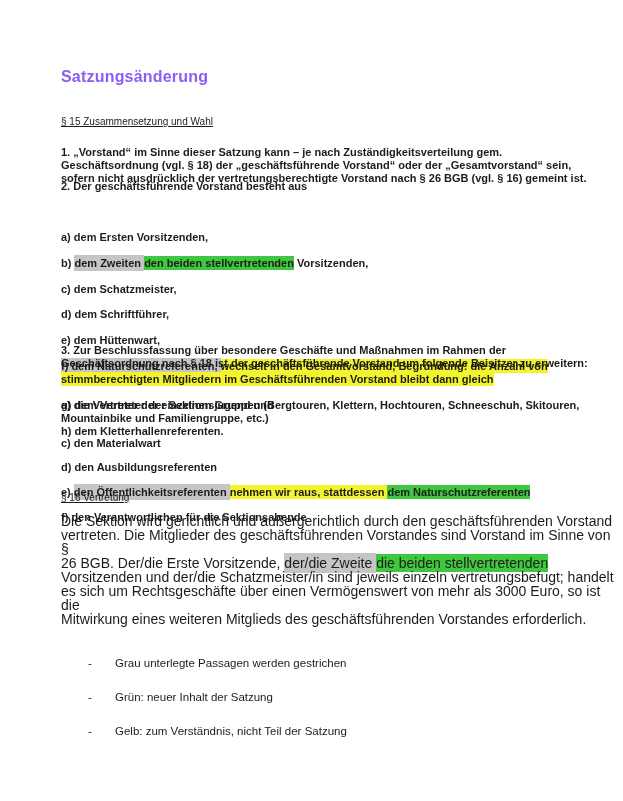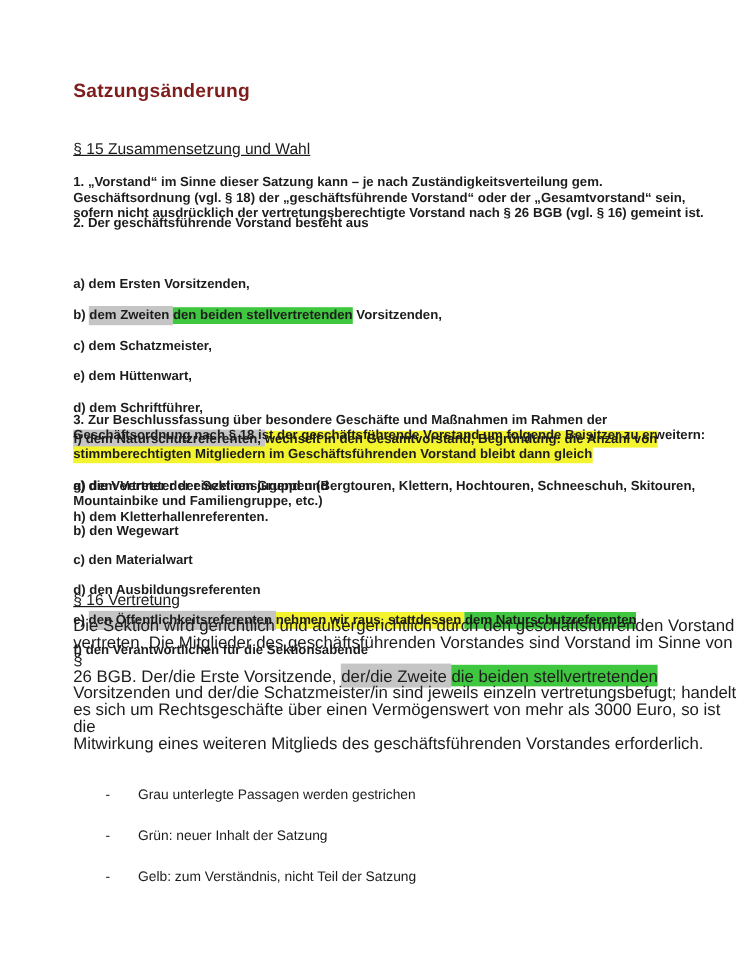--- a/index.html
+++ b/index.html
@@ -1,22 +1,22 @@
 <!DOCTYPE html>
 <html><head>
 <meta charset="utf-8">
 <style>
   html,body{margin:0;padding:0;background:#ffffff;}
   body{width:623px;height:801px;position:relative;overflow:hidden;
        font-family:"Liberation Sans",sans-serif;color:#1c1c1c;}
   .page{position:relative;width:623px;height:801px;background:#ffffff;}
   .blk{position:absolute;left:61px;width:556px;white-space:pre-line;}
   .body-txt{font-size:11px;line-height:13.2px;font-weight:bold;}
-  .doc-title{font-size:16px;font-weight:bold;color:#7f1d1d;letter-spacing:.2px;}
-  .sec-head{font-size:13px;text-decoration:underline;}
+  .doc-title{font-size:16px;font-weight:bold;color:#8b5cf6;letter-spacing:.2px;}
+  .sec-head{font-size:10px;text-decoration:underline;}
   .line{white-space:pre-line;}
   .hl-gray{background:#c5c5c5;padding:2px 0;}
   .hl-green{background:#3fc83f;padding:1px 0;}
   .hl-yellow{background:#f3f32e;padding:1px 0;}
   .s16-para{font-size:14px;line-height:14px;}
   .legend-head{font-size:11.5px;font-weight:bold;color:#cc3333;}
   .legend-list{font-size:11.5px;}
   .legend-item{display:flex;line-height:22px;}
   .dash{width:27px;padding-left:27px;flex:none;}
 </style>
@@ -32,35 +32,34 @@
   <div class="blk body-txt" style="top:146px">1. „Vorstand“ im Sinne dieser Satzung kann – je nach Zuständigkeitsverteilung gem.
 Geschäftsordnung (vgl. § 18) der „geschäftsführende Vorstand“ oder der „Gesamtvorstand“ sein,
 sofern nicht ausdrücklich der vertretungsberechtigte Vorstand nach § 26 BGB (vgl. § 16) gemeint ist.</div>
 
   <div class="blk body-txt" style="top:180px">2. Der geschäftsführende Vorstand besteht aus</div>
 
   <div class="blk body-txt" style="top:218px;line-height:12.9px">
     <div class="line">a) dem Ersten Vorsitzenden,</div>
     <div class="line"><span>b) </span><span class="hl-gray">dem Zweiten </span><span class="hl-green">den beiden stellvertretenden</span><span> Vorsitzenden,</span></div>
     <div class="line">c) dem Schatzmeister,</div>
+    <div class="line">d) dem Schriftführer,</div>
     <div class="line">e) dem Hüttenwart,</div>
-    <div class="line">d) dem Schriftführer,</div>
     <div class="line"><span class="hl-gray">f) dem Naturschutzreferenten, </span><span class="hl-yellow">wechselt in den Gesamtvorstand, Begründung: die Anzahl von
 stimmberechtigten Mitgliedern im Geschäftsführenden Vorstand bleibt dann gleich</span></div>
     <div class="line">g) dem Vertreter der Sektionsjugend und</div>
     <div class="line">h) dem Kletterhallenreferenten.</div>
   </div>
 
   <div class="blk body-txt" style="top:344px">3. Zur Beschlussfassung über besondere Geschäfte und Maßnahmen im Rahmen der
 Geschäftsordnung nach § 18 ist der geschäftsführende Vorstand um folgende Beisitzer zu erweitern:</div>
 
   <div class="blk body-txt" style="top:387px;line-height:12.4px">
     <div class="line">a) die Vertreter der einzelnen Gruppen (Bergtouren, Klettern, Hochtouren, Schneeschuh, Skitouren,
 Mountainbike und Familiengruppe, etc.)</div>
-    <div class="line">b) den Wegewart</div>
     <div class="line">c) den Materialwart</div>
     <div class="line">d) den Ausbildungsreferenten</div>
     <div class="line"><span>e) </span><span class="hl-gray">den Öffentlichkeitsreferenten </span><span class="hl-yellow">nehmen wir raus, stattdessen </span><span class="hl-green">dem Naturschutzreferenten</span></div>
     <div class="line">f) den Verantwortlichen für die Sektionsabende</div>
   </div>
 
   <div class="blk sec-head" style="top:492px">§ 16 Vertretung</div>
 
   <div class="blk s16-para" style="top:514px"><span>Die Sektion wird gerichtlich und außergerichtlich durch den geschäftsführenden Vorstand
 vertreten. Die Mitglieder des geschäftsführenden Vorstandes sind Vorstand im Sinne von §

